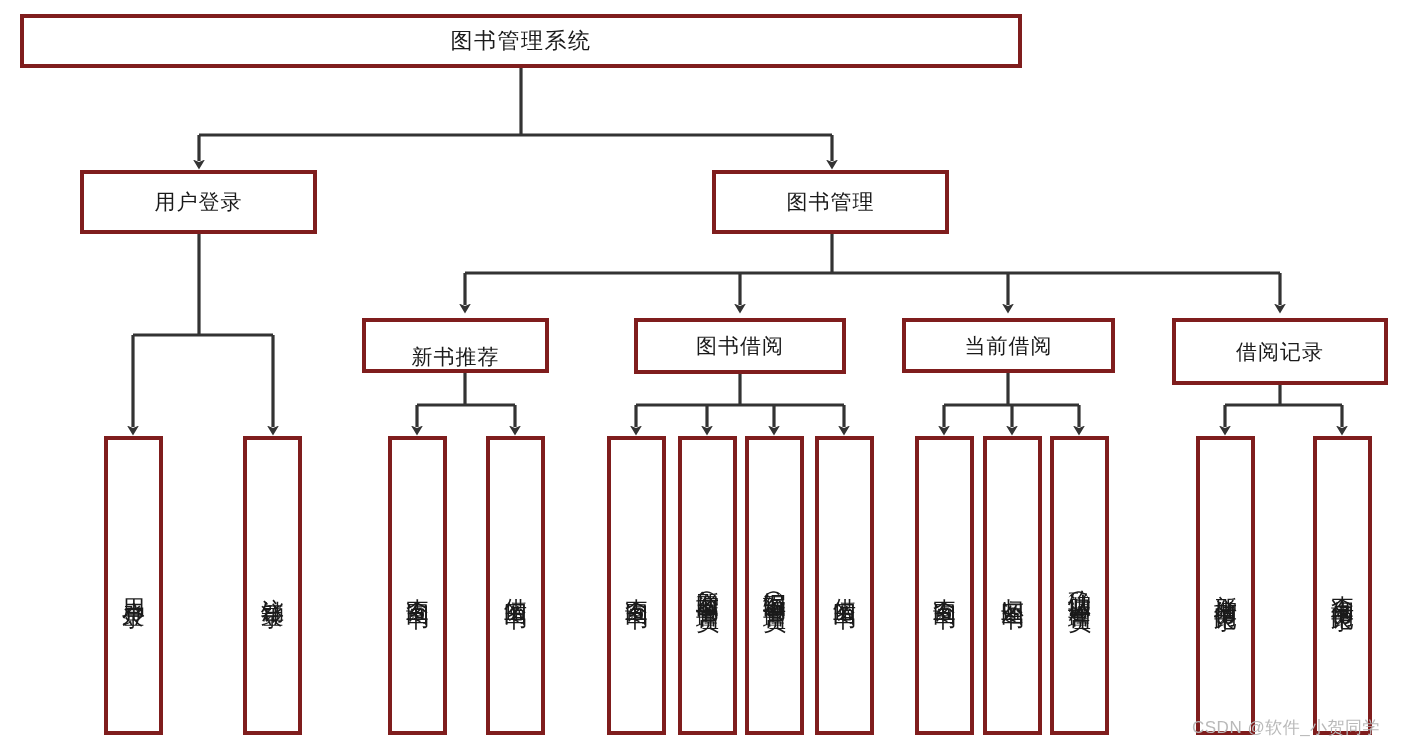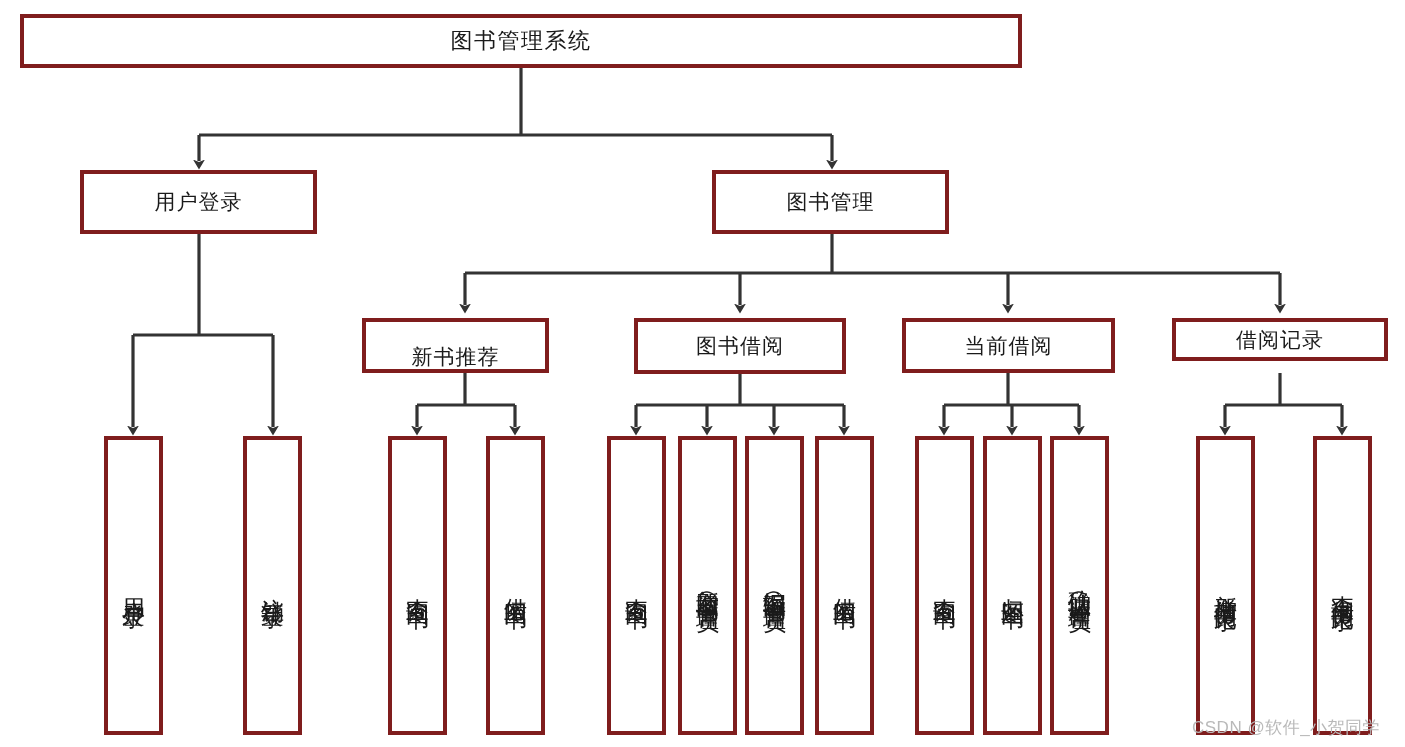--- a/index.html
+++ b/index.html
@@ -133,21 +133,21 @@
 
   <div class="node h-node" style="left:362px; top:318px; width:187px; height:55px;align-items:flex-end;">
     <span class="lbl">新书推荐</span>
   </div>
   <div class="node h-node" style="left:634px; top:318px; width:212px; height:56px;">
     <span class="lbl">图书借阅</span>
   </div>
   <div class="node h-node" style="left:902px; top:318px; width:213px; height:55px;">
     <span class="lbl">当前借阅</span>
   </div>
-  <div class="node h-node" style="left:1172px; top:318px; width:216px; height:43px;">
+  <div class="node h-node" style="left:1172px; top:318px; width:216px; height:67px;">
     <span class="lbl">借阅记录</span>
   </div>
 
   <div class="node v-node" style="left:104px; top:436px; width:59px; height:299px;">
     <span class="lbl">用户登录</span>
   </div>
   <div class="node v-node" style="left:243px; top:436px; width:59px; height:299px;">
     <span class="lbl">注销登录</span>
   </div>
 

